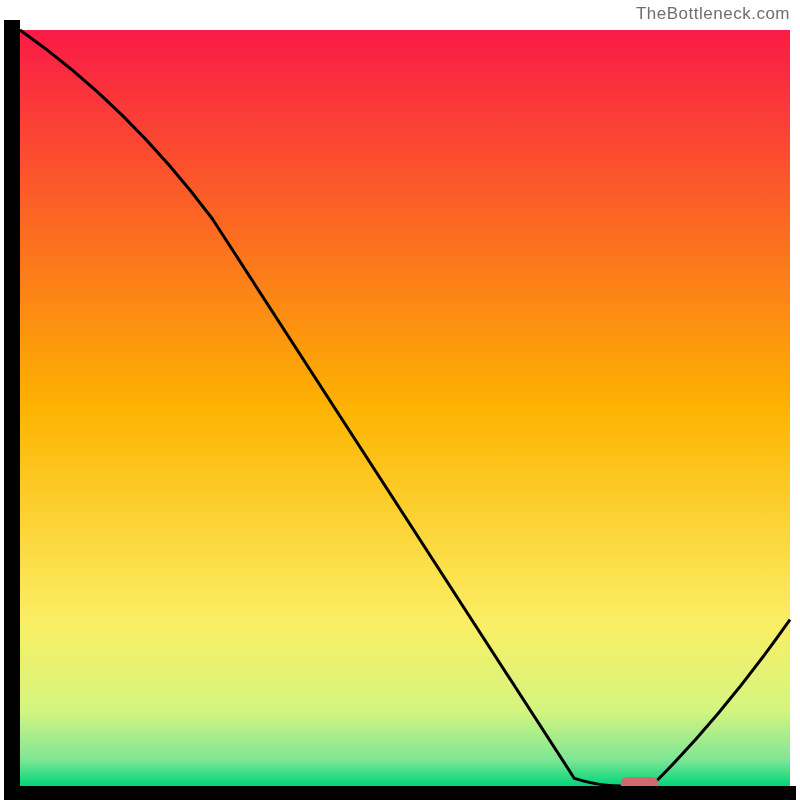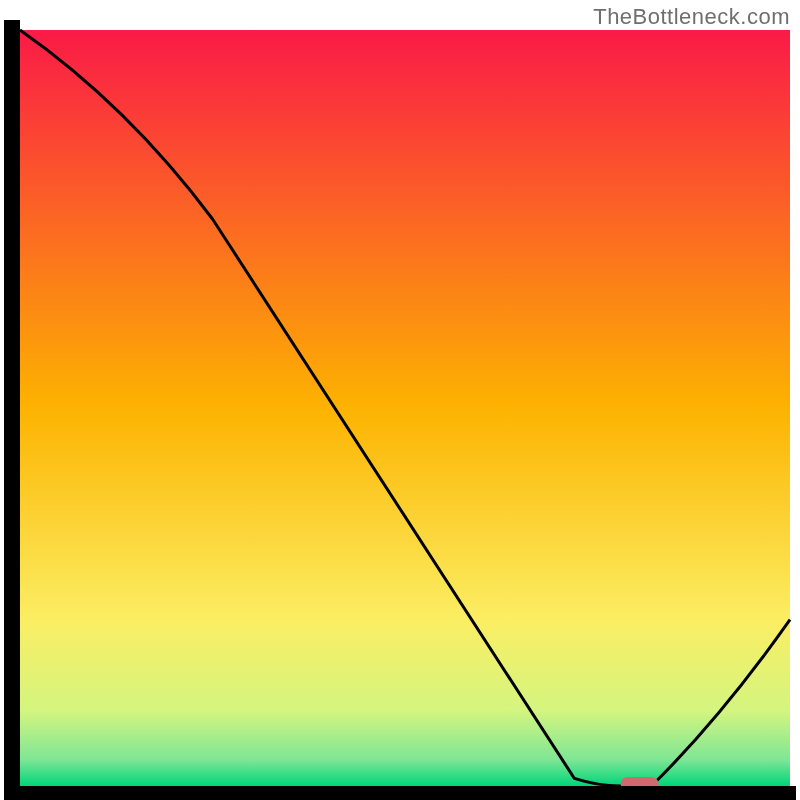--- a/index.html
+++ b/index.html
@@ -13,21 +13,21 @@
   .容器 {
     position: relative;
     width: 800px;
     height: 800px;
   }
   .水印 {
     position: absolute;
     top: 4px;
     right: 10px;
     color: #6f6f6f;
-    font-size: 22px;
+    font-size: 17px;
     font-weight: 500;
     letter-spacing: 0.5px;
   }
   svg {
     position: absolute;
     top: 0;
     left: 0;
   }
 </style>
 </head>

